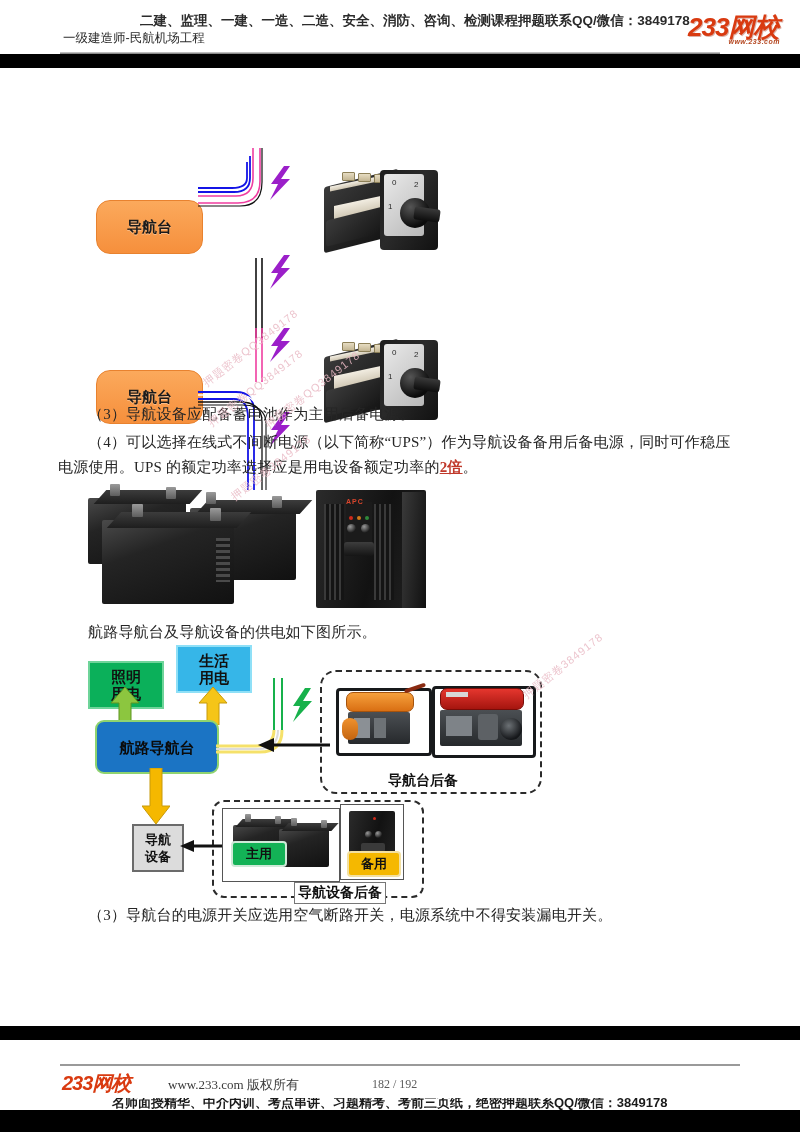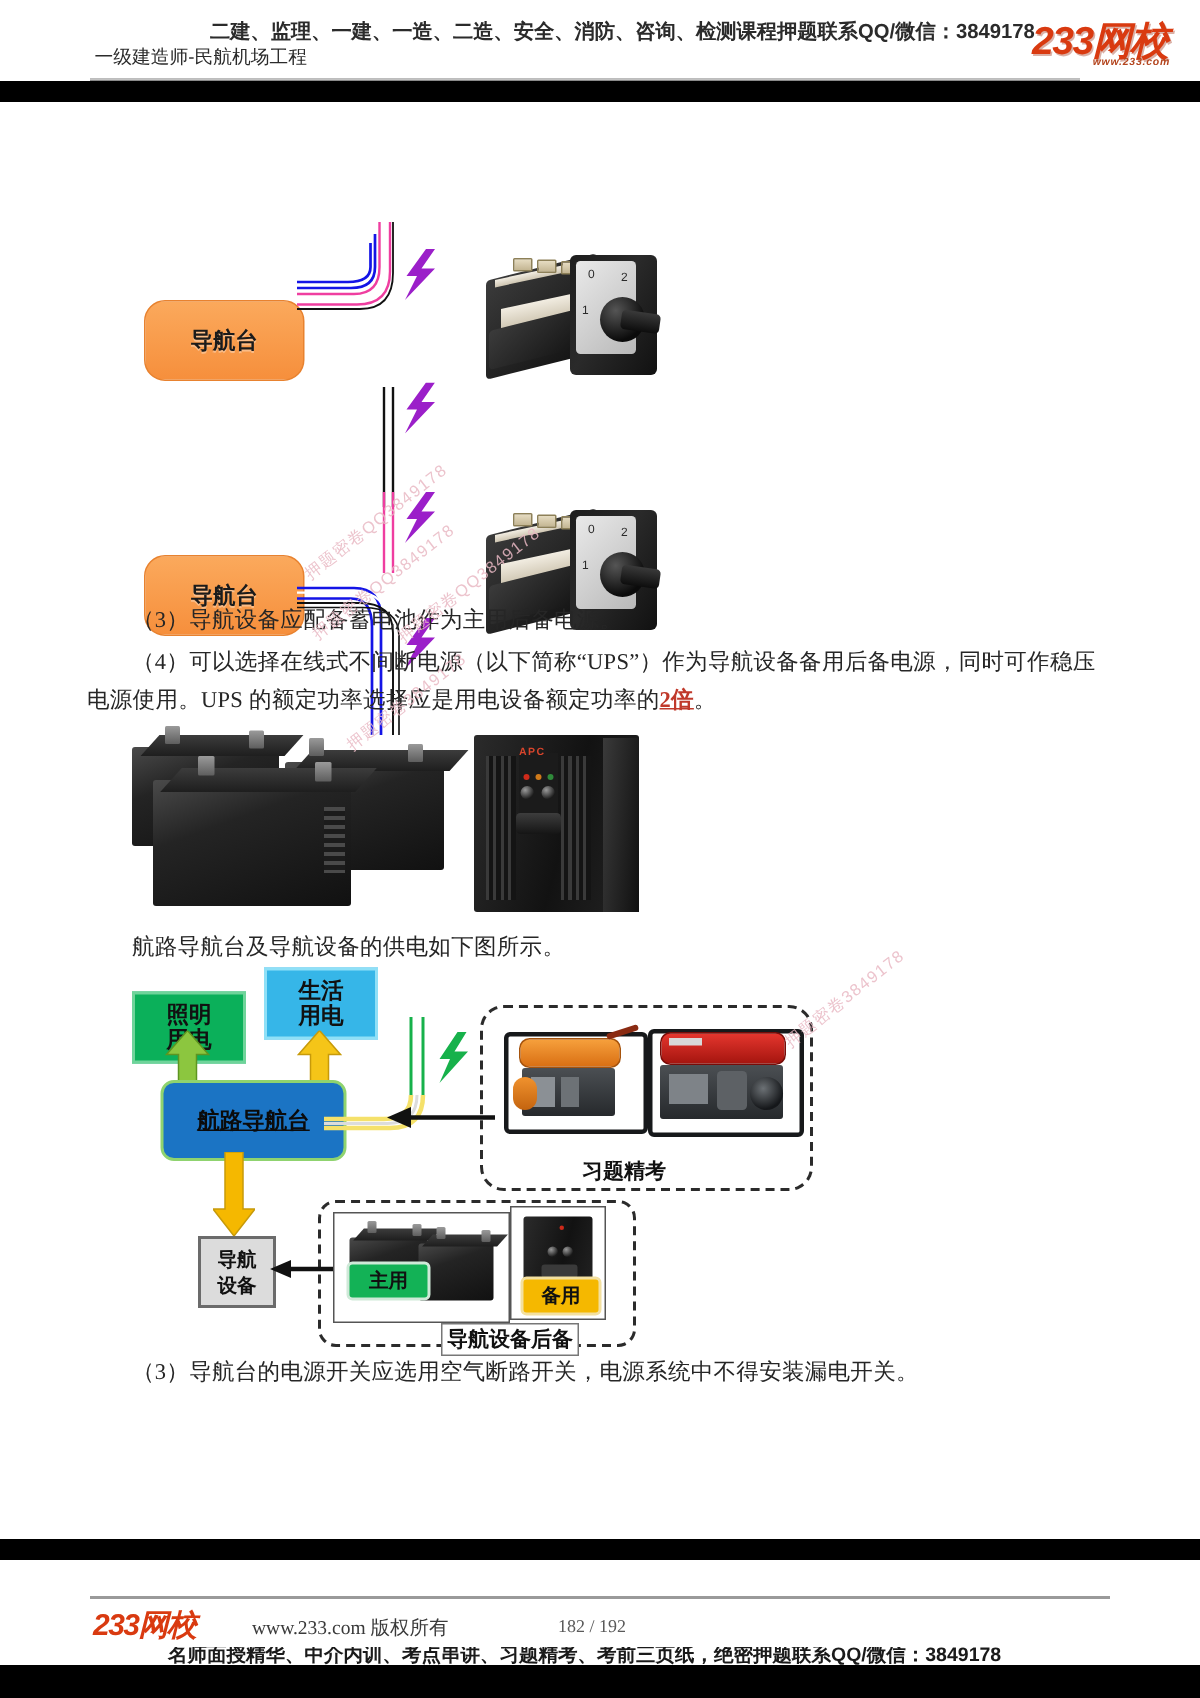--- a/index.html
+++ b/index.html
@@ -329,21 +329,21 @@
     </div>
 
     <svg class="abs" style="left:110px;top:47px;width:30px;height:38px;">
       <polygon points="15,0 29,16 21,16 21,38 9,38 9,16 1,16" fill="#8cc63f" stroke="#5d9521" stroke-width="1"></polygon>
     </svg>
 
     <svg class="abs" style="left:198px;top:47px;width:30px;height:38px;">
       <polygon points="15,0 29,16 21,16 21,38 9,38 9,16 1,16" fill="#f5c518" stroke="#c79a0a" stroke-width="1"></polygon>
     </svg>
 
-    <div class="sbox sbox-blue" style="left:107px;top:80px;width:120px;height:50px;text-decoration:underline;">航路导航台</div>
+    <div class="sbox sbox-blue" style="left:95px;top:80px;width:120px;height:50px;">航路导航台</div>
 
     <svg class="abs" style="left:142px;top:128px;width:28px;height:56px;">
       <polygon points="8,0 20,0 20,38 28,38 14,56 0,38 8,38" fill="#f5b800" stroke="#c79a0a" stroke-width="1"></polygon>
     </svg>
 
     <div class="sbox sbox-gray" style="left:132px;top:184px;width:48px;height:44px;">
       <div>
         <div>导航</div>
         <div>设备</div>
       </div>
@@ -387,21 +387,21 @@
            background:linear-gradient(#e5362e,#a5150f);border:1px solid #780c08;"></div>
       <div class="gen-body" style="left:10px;top:32px;width:82px;height:36px;"></div>
       <div class="abs" style="left:16px;top:38px;width:26px;height:20px;background:#7e8388;"></div>
       <div class="abs" style="left:48px;top:36px;width:20px;height:26px;background:#5d6165;
            border-radius:3px;"></div>
       <div class="gen-wheel" style="left:70px;top:40px;width:22px;height:22px;"></div>
       <div class="abs" style="left:16px;top:14px;width:22px;height:5px;background:#d8d8d8;
            font-size:4px;"></div>
     </div>
 
-    <div class="caption" style="left:388px;top:132px;">习题精考</div>
+    <div class="caption" style="left:388px;top:132px;">导航台后备</div>
 
     <div class="dashbox" style="left:212px;top:160px;width:208px;height:94px;border-radius:12px;"></div>
 
     <svg class="abs" style="left:180px;top:198px;width:42px;height:16px;">
       <line x1="12" y1="8" x2="42" y2="8" stroke="#111" stroke-width="3"></line>
       <polygon points="0,8 14,2 14,14" fill="#111"></polygon>
     </svg>
 
     <div class="solidbox" style="left:222px;top:168px;width:116px;height:72px;">
       <div class="battery">

